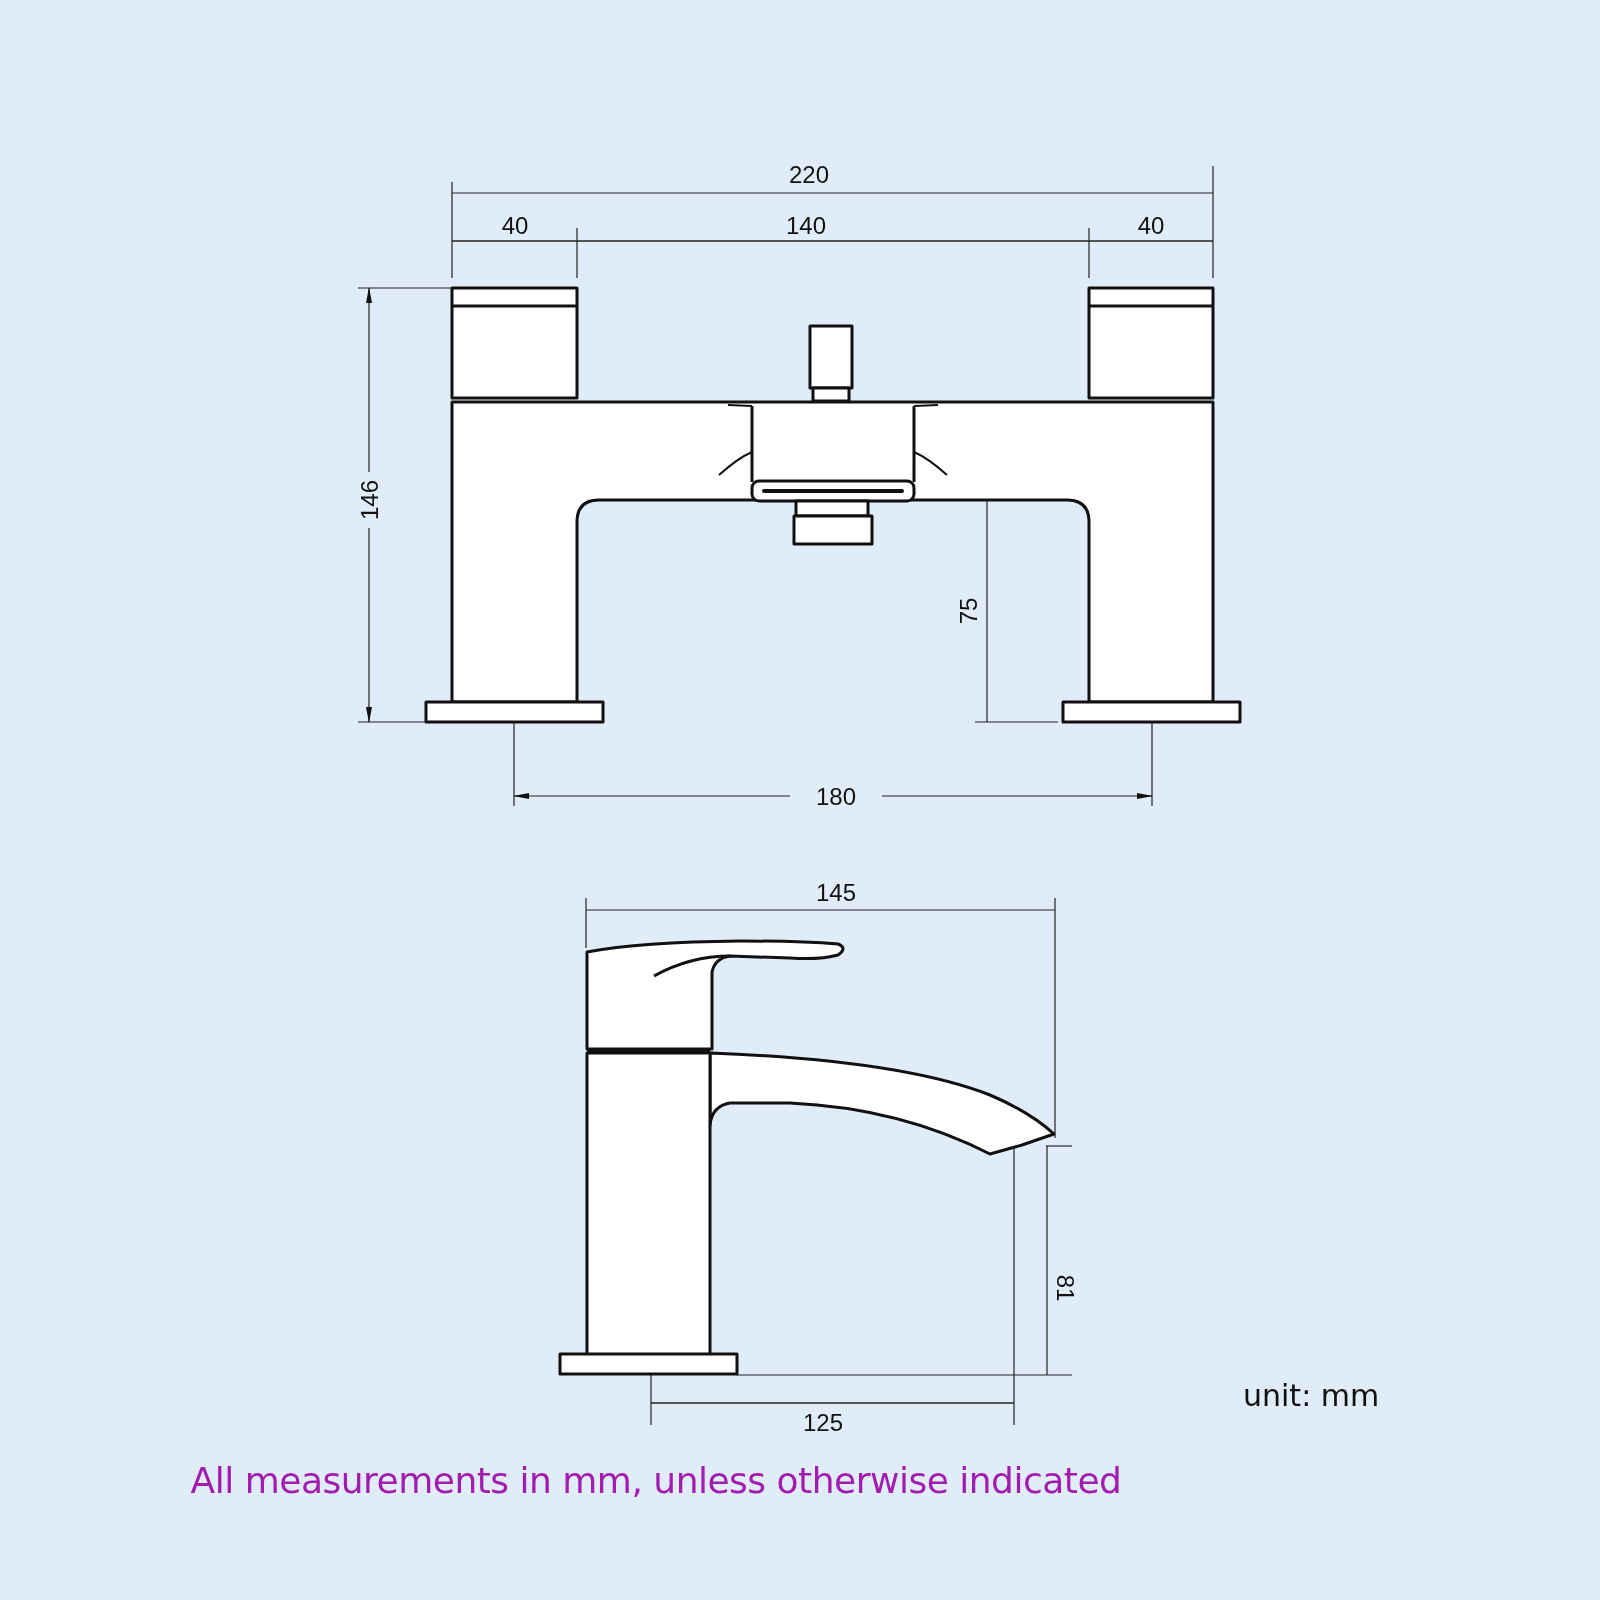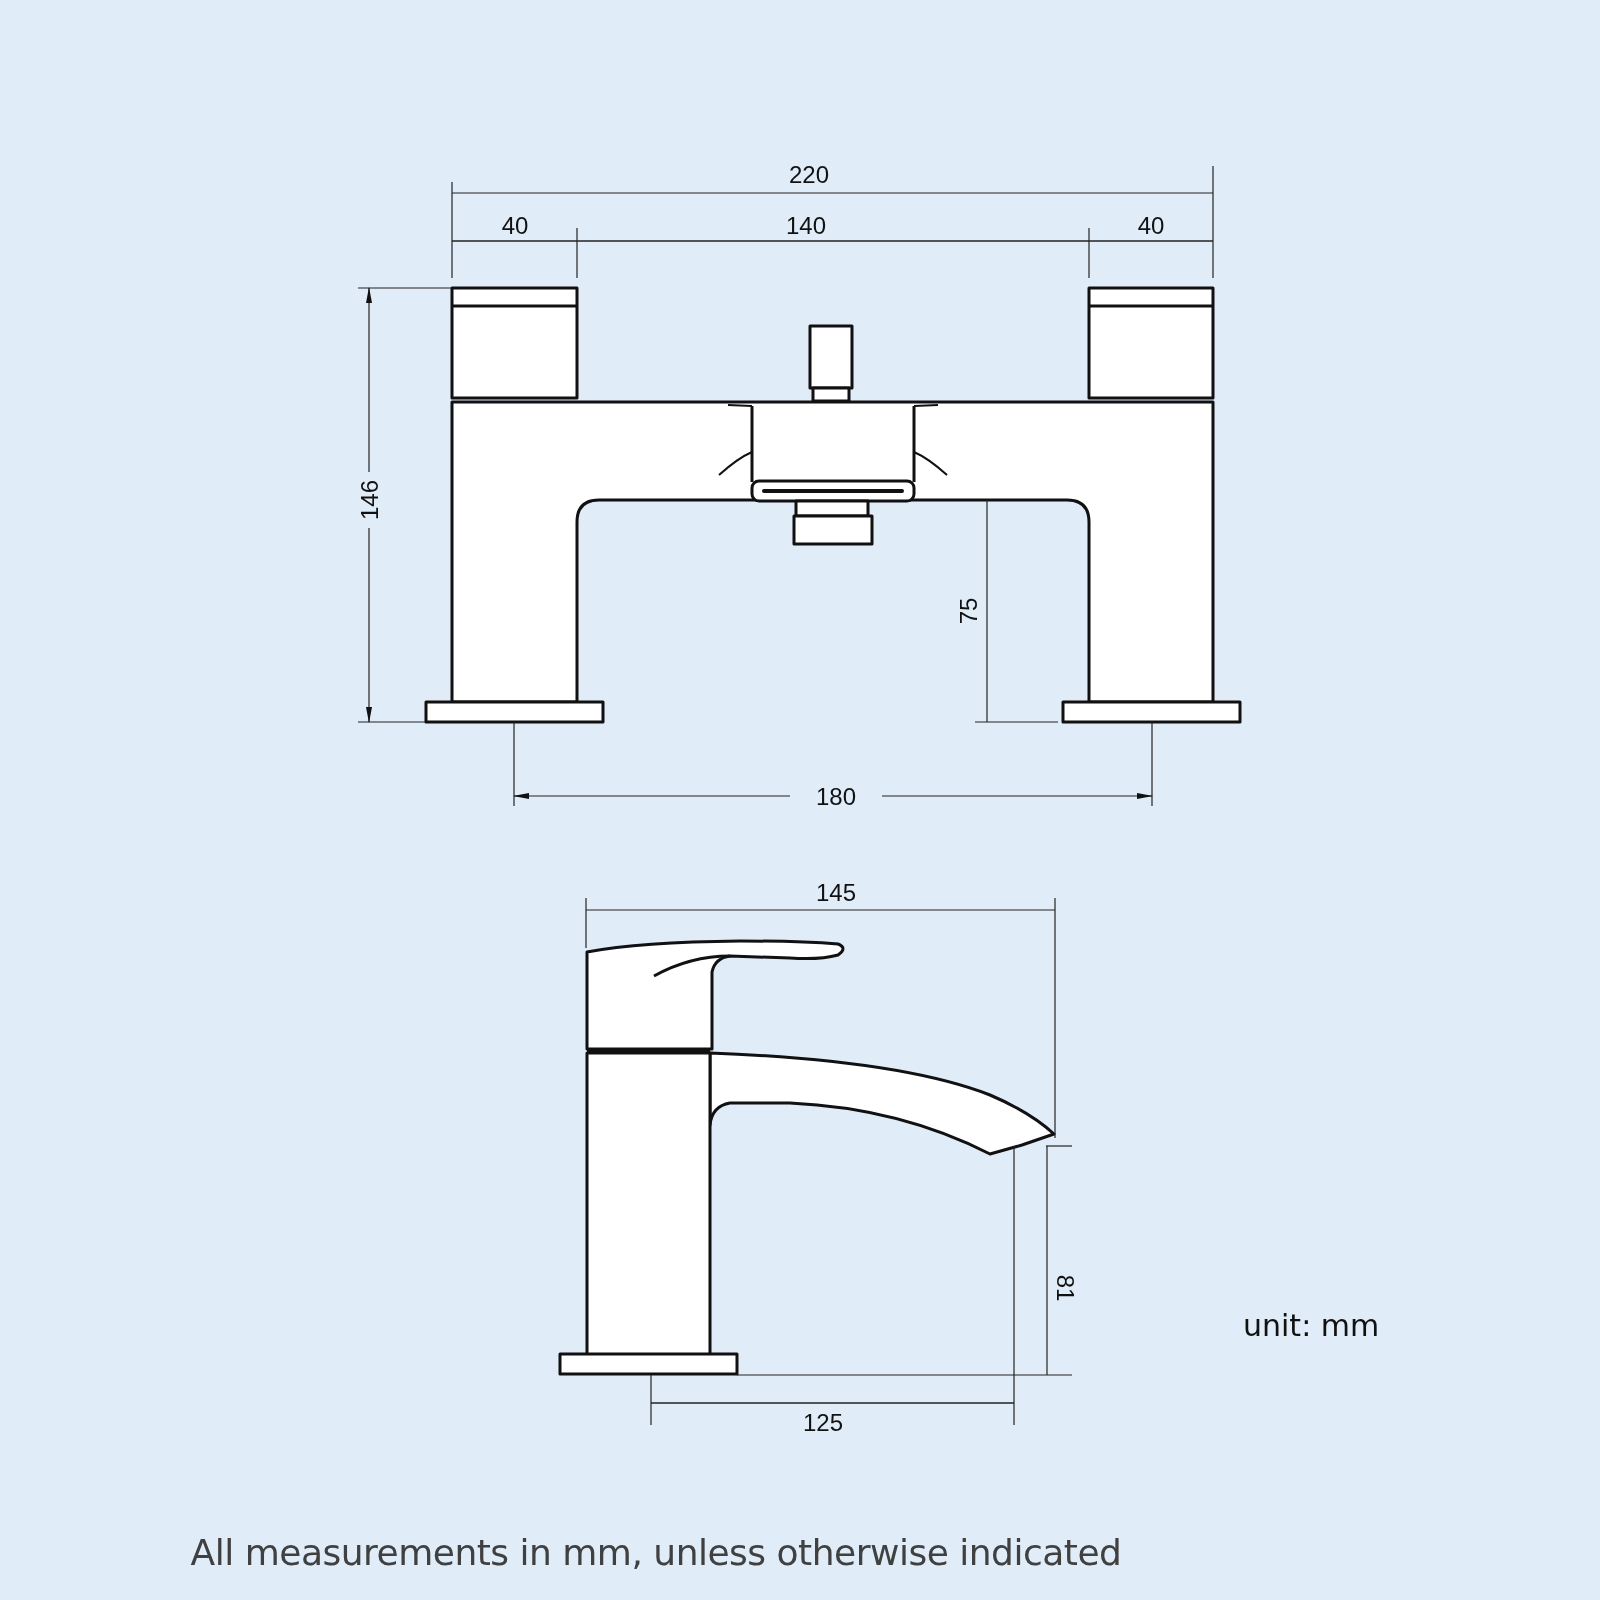--- a/index.html
+++ b/index.html
@@ -8,28 +8,28 @@
       background: #E0EDF9;
       position: relative;
       overflow: hidden;
       font-family: "Liberation Sans", sans-serif;
     }
     svg.drawing { position: absolute; left: 0; top: 0; }
     .part { fill: #ffffff; stroke: #111111; stroke-width: 3; stroke-linejoin: round; }
     .thin { fill: none; stroke: #222222; stroke-width: 1.2; }
     .dimtxt { font-family: "Liberation Sans", sans-serif; font-size: 24px; fill: #111111; }
     .unit {
-      position: absolute; left: 1243px; top: 1308px;
+      position: absolute; left: 1243px; top: 1378px;
       font-family: "DejaVu Sans", sans-serif; font-size: 30px; color: #111;
     }
     .footer {
-      position: absolute; left: 0; width: 1312px; top: 1532px;
+      position: absolute; left: 0; width: 1312px; top: 1460px;
       text-align: center;
       font-family: "DejaVu Sans", sans-serif; font-size: 36px;
-      color: #404040; letter-spacing: -0.5px;
+      color: #a21caf; letter-spacing: -0.5px;
     }
   </style>
 </head>
 <body>
 
 <svg class="drawing" width="1600" height="1600" viewBox="0 0 1600 1600">
   <defs>
     <marker id="arr" markerWidth="16" markerHeight="8" refX="15" refY="4" orient="auto" markerUnits="userSpaceOnUse">
       <path d="M0,1 L16,4 L0,7 Z" fill="#111"></path>
     </marker>

